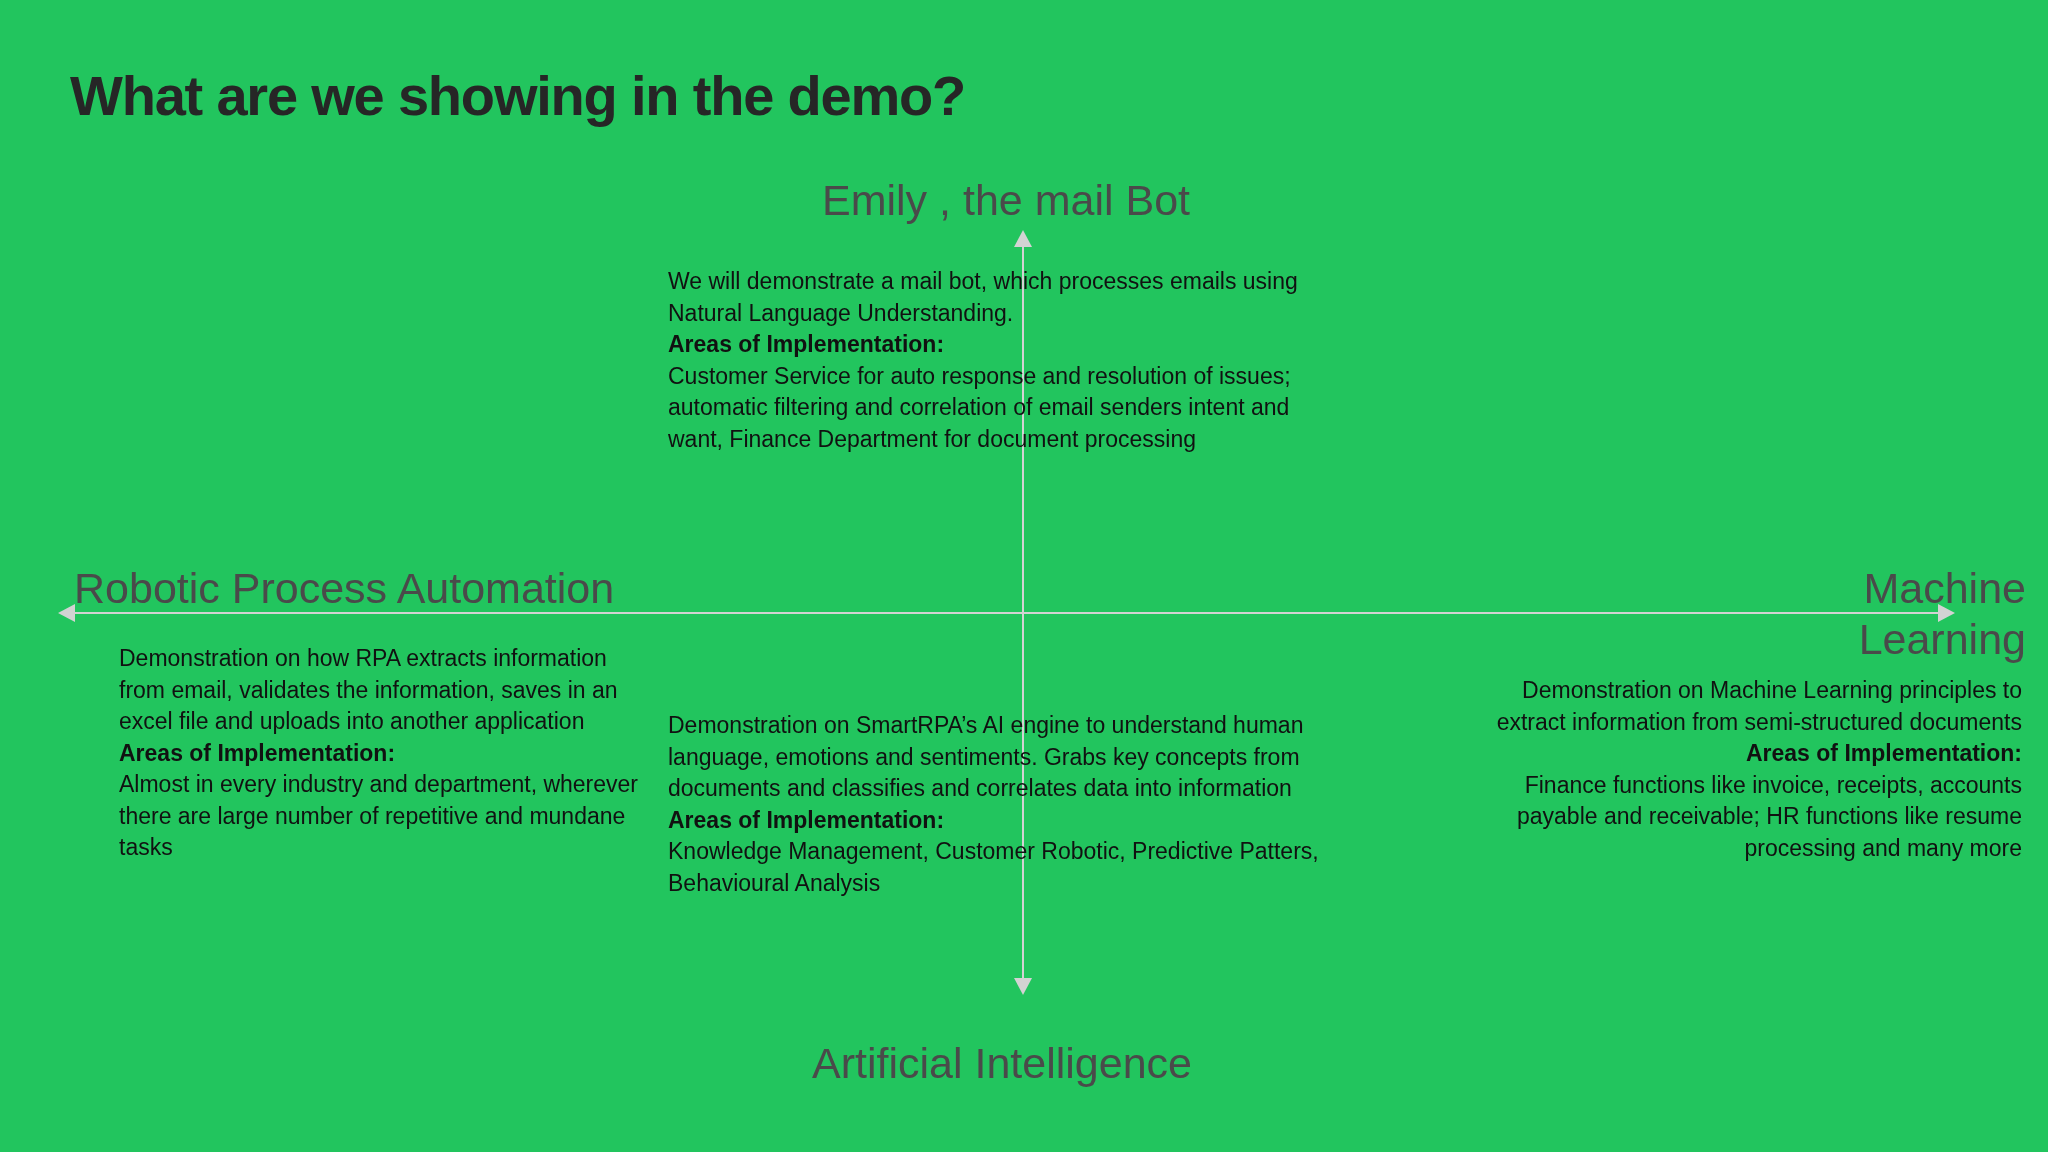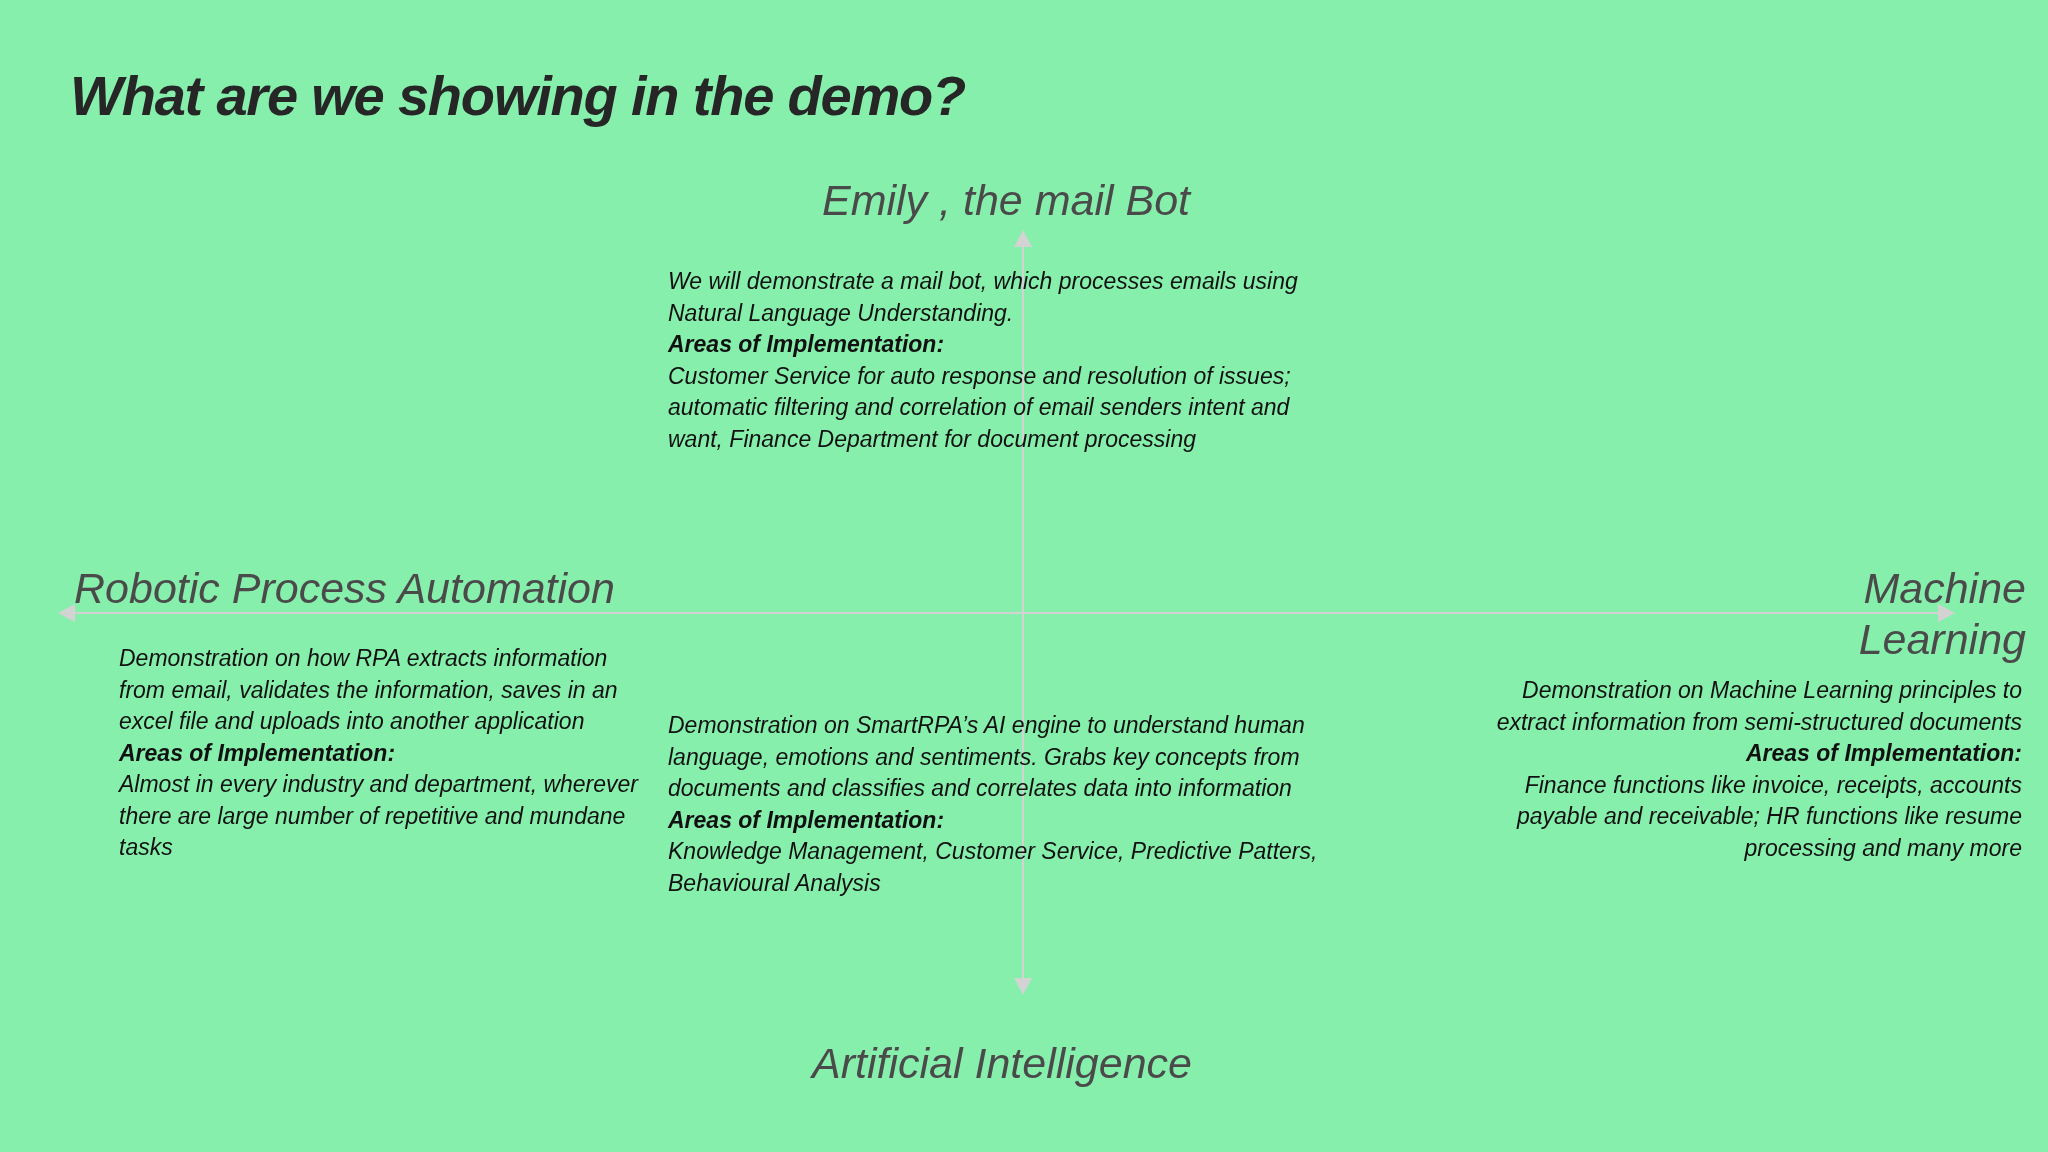--- a/index.html
+++ b/index.html
@@ -11,22 +11,21 @@
     width: 2048px;
     height: 1152px;
     position: relative;
     overflow: hidden;
     font-family: "Liberation Sans", sans-serif;
     -webkit-font-smoothing: antialiased;
   }
   .slide {
     position: absolute;
     inset: 0;
-    background: #86efac;
-    font-style: italic;
+    background: #22c55e;
   }
 
   
   .title {
     position: absolute;
     left: 70px;
     top: 63px;
     font-size: 56px;
     font-weight: bold;
     color: #262626;
@@ -160,21 +159,21 @@
 
   <div class="body-block block-left">
     <span>Demonstration on how RPA extracts information from email, validates the information, saves in an excel file and uploads into another application</span><br>
     <span class="bold">Areas of Implementation:</span><br>
     <span>Almost in every industry and department, wherever there are large number of repetitive and mundane tasks</span>
   </div>
 
   <div class="body-block block-center">
     <span>Demonstration on SmartRPA’s AI engine to understand human language, emotions and sentiments. Grabs key concepts from documents and classifies and correlates data into information</span><br>
     <span class="bold">Areas of Implementation:</span><br>
-    <span>Knowledge Management, Customer Service, Predictive Patters, Behavioural Analysis</span>
+    <span>Knowledge Management, Customer Robotic, Predictive Patters, Behavioural Analysis</span>
   </div>
 
   <div class="body-block block-right">
     <span>Demonstration on Machine Learning principles to extract information from semi-structured documents</span><br>
     <span class="bold">Areas of Implementation:</span><br>
     <span>Finance functions like invoice, receipts, accounts payable and receivable; HR functions like resume processing and many more</span>
   </div>
 
 </div>
 

